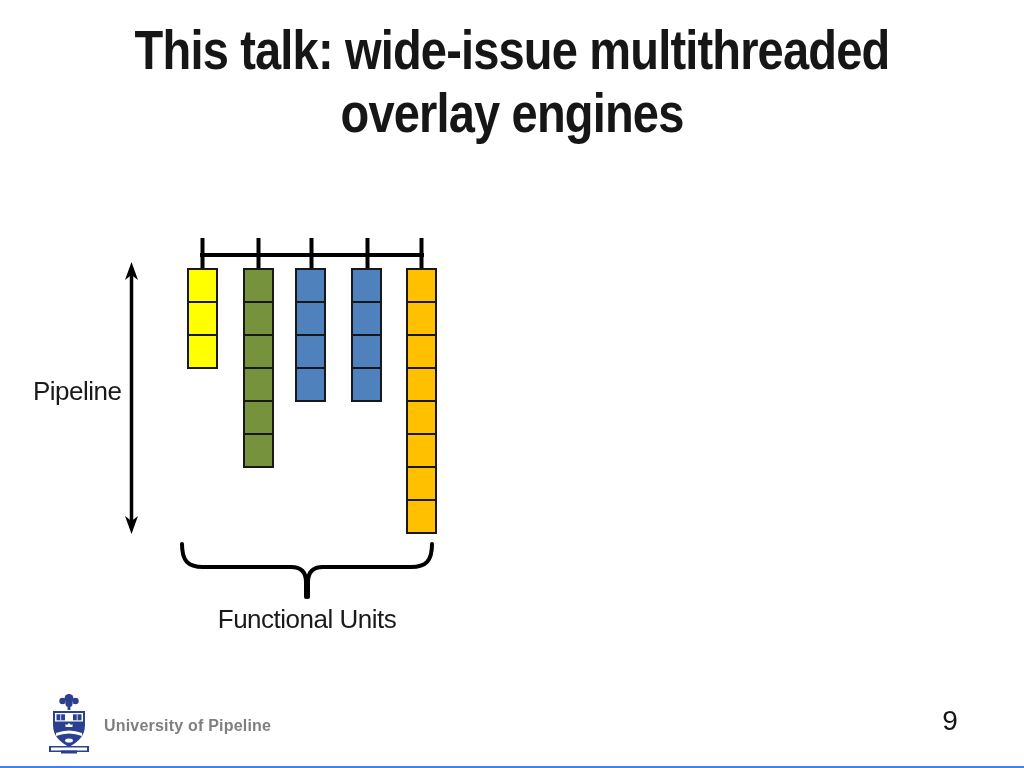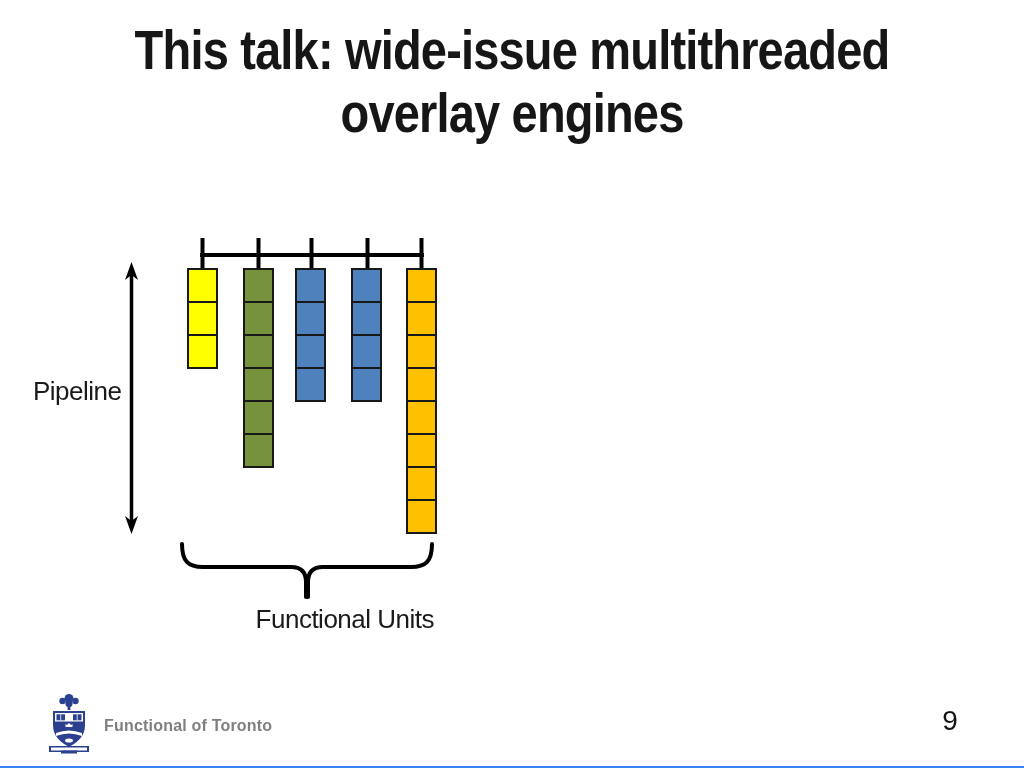--- a/index.html
+++ b/index.html
@@ -37,21 +37,21 @@
   }
   .fu-cell + .fu-cell{margin-top:-2px;}
   .label{
     position:absolute;
     color:#1a1a1a;
     font-size:26px;
     letter-spacing:-0.5px;
     white-space:nowrap;
   }
   .pipeline-label{top:376px;left:33px;}
-  .fu-label{top:604px;left:180px;width:254px;text-align:right;}
+  .fu-label{top:604px;left:180px;width:254px;text-align:center;}
   
   .footer-logo{position:absolute;left:47px;top:692px;width:44px;height:62px;}
   .footer-logo-text{
     position:absolute;left:104px;top:717px;
     color:#7f7f7f;font-weight:700;font-size:16px;
     letter-spacing:0.2px;white-space:nowrap;
   }
   .page-number{
     position:absolute;left:920px;top:705px;width:60px;
     text-align:center;
@@ -157,15 +157,15 @@
     <path d="M18.5,35 L18.5,32 L20,33 L22,31 L24,33 L25.5,32 L25.5,35 Z" fill="#ffffff"></path>
 
     <path d="M9,41 Q22,36 35,41 L35,44 Q22,39 9,44 Z" fill="#ffffff"></path>
 
     <ellipse cx="22" cy="48.5" rx="4" ry="2" fill="#ffffff"></ellipse>
 
     <rect x="2" y="54" width="40" height="6" fill="#2B418F"></rect>
     <rect x="4" y="55.5" width="36" height="3" fill="#ffffff"></rect>
     <rect x="14" y="58.5" width="16" height="3" fill="#2B418F"></rect>
   </svg>
-  <div class="footer-logo-text">Functional of Toronto</div>
+  <div class="footer-logo-text">University of Pipeline</div>
   <div class="page-number">9</div>
 </div>
 
 </body></html>

